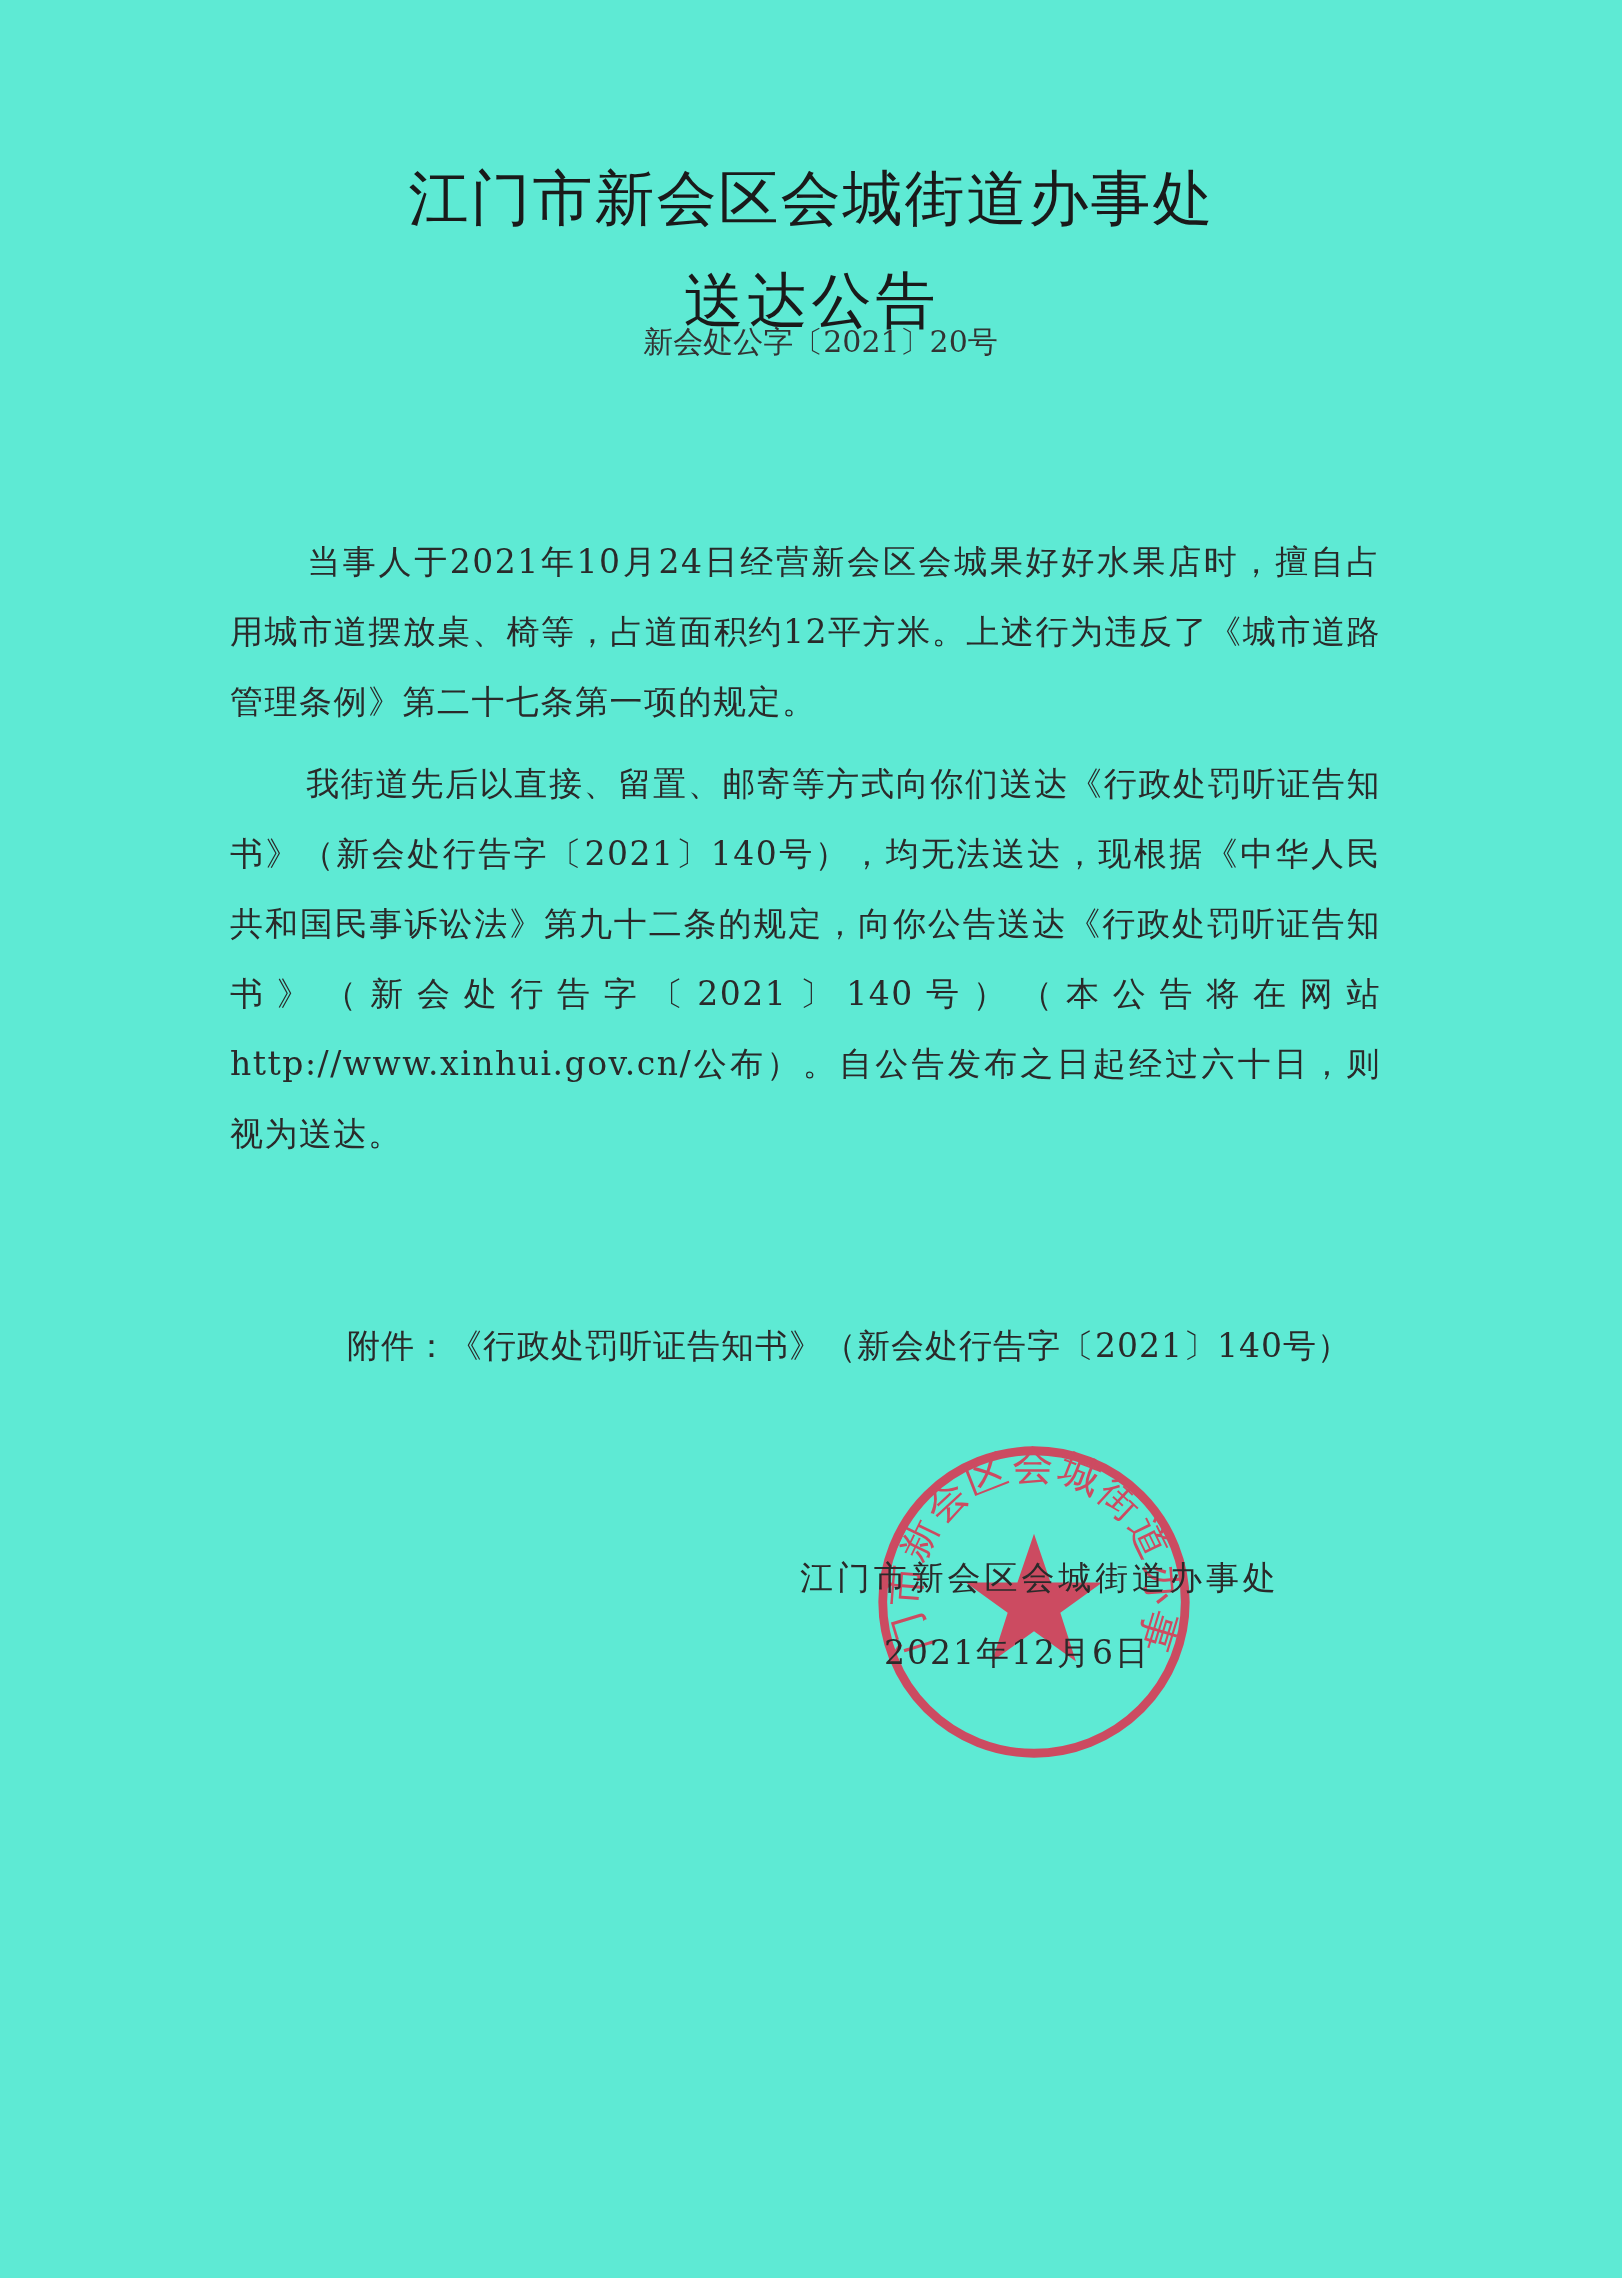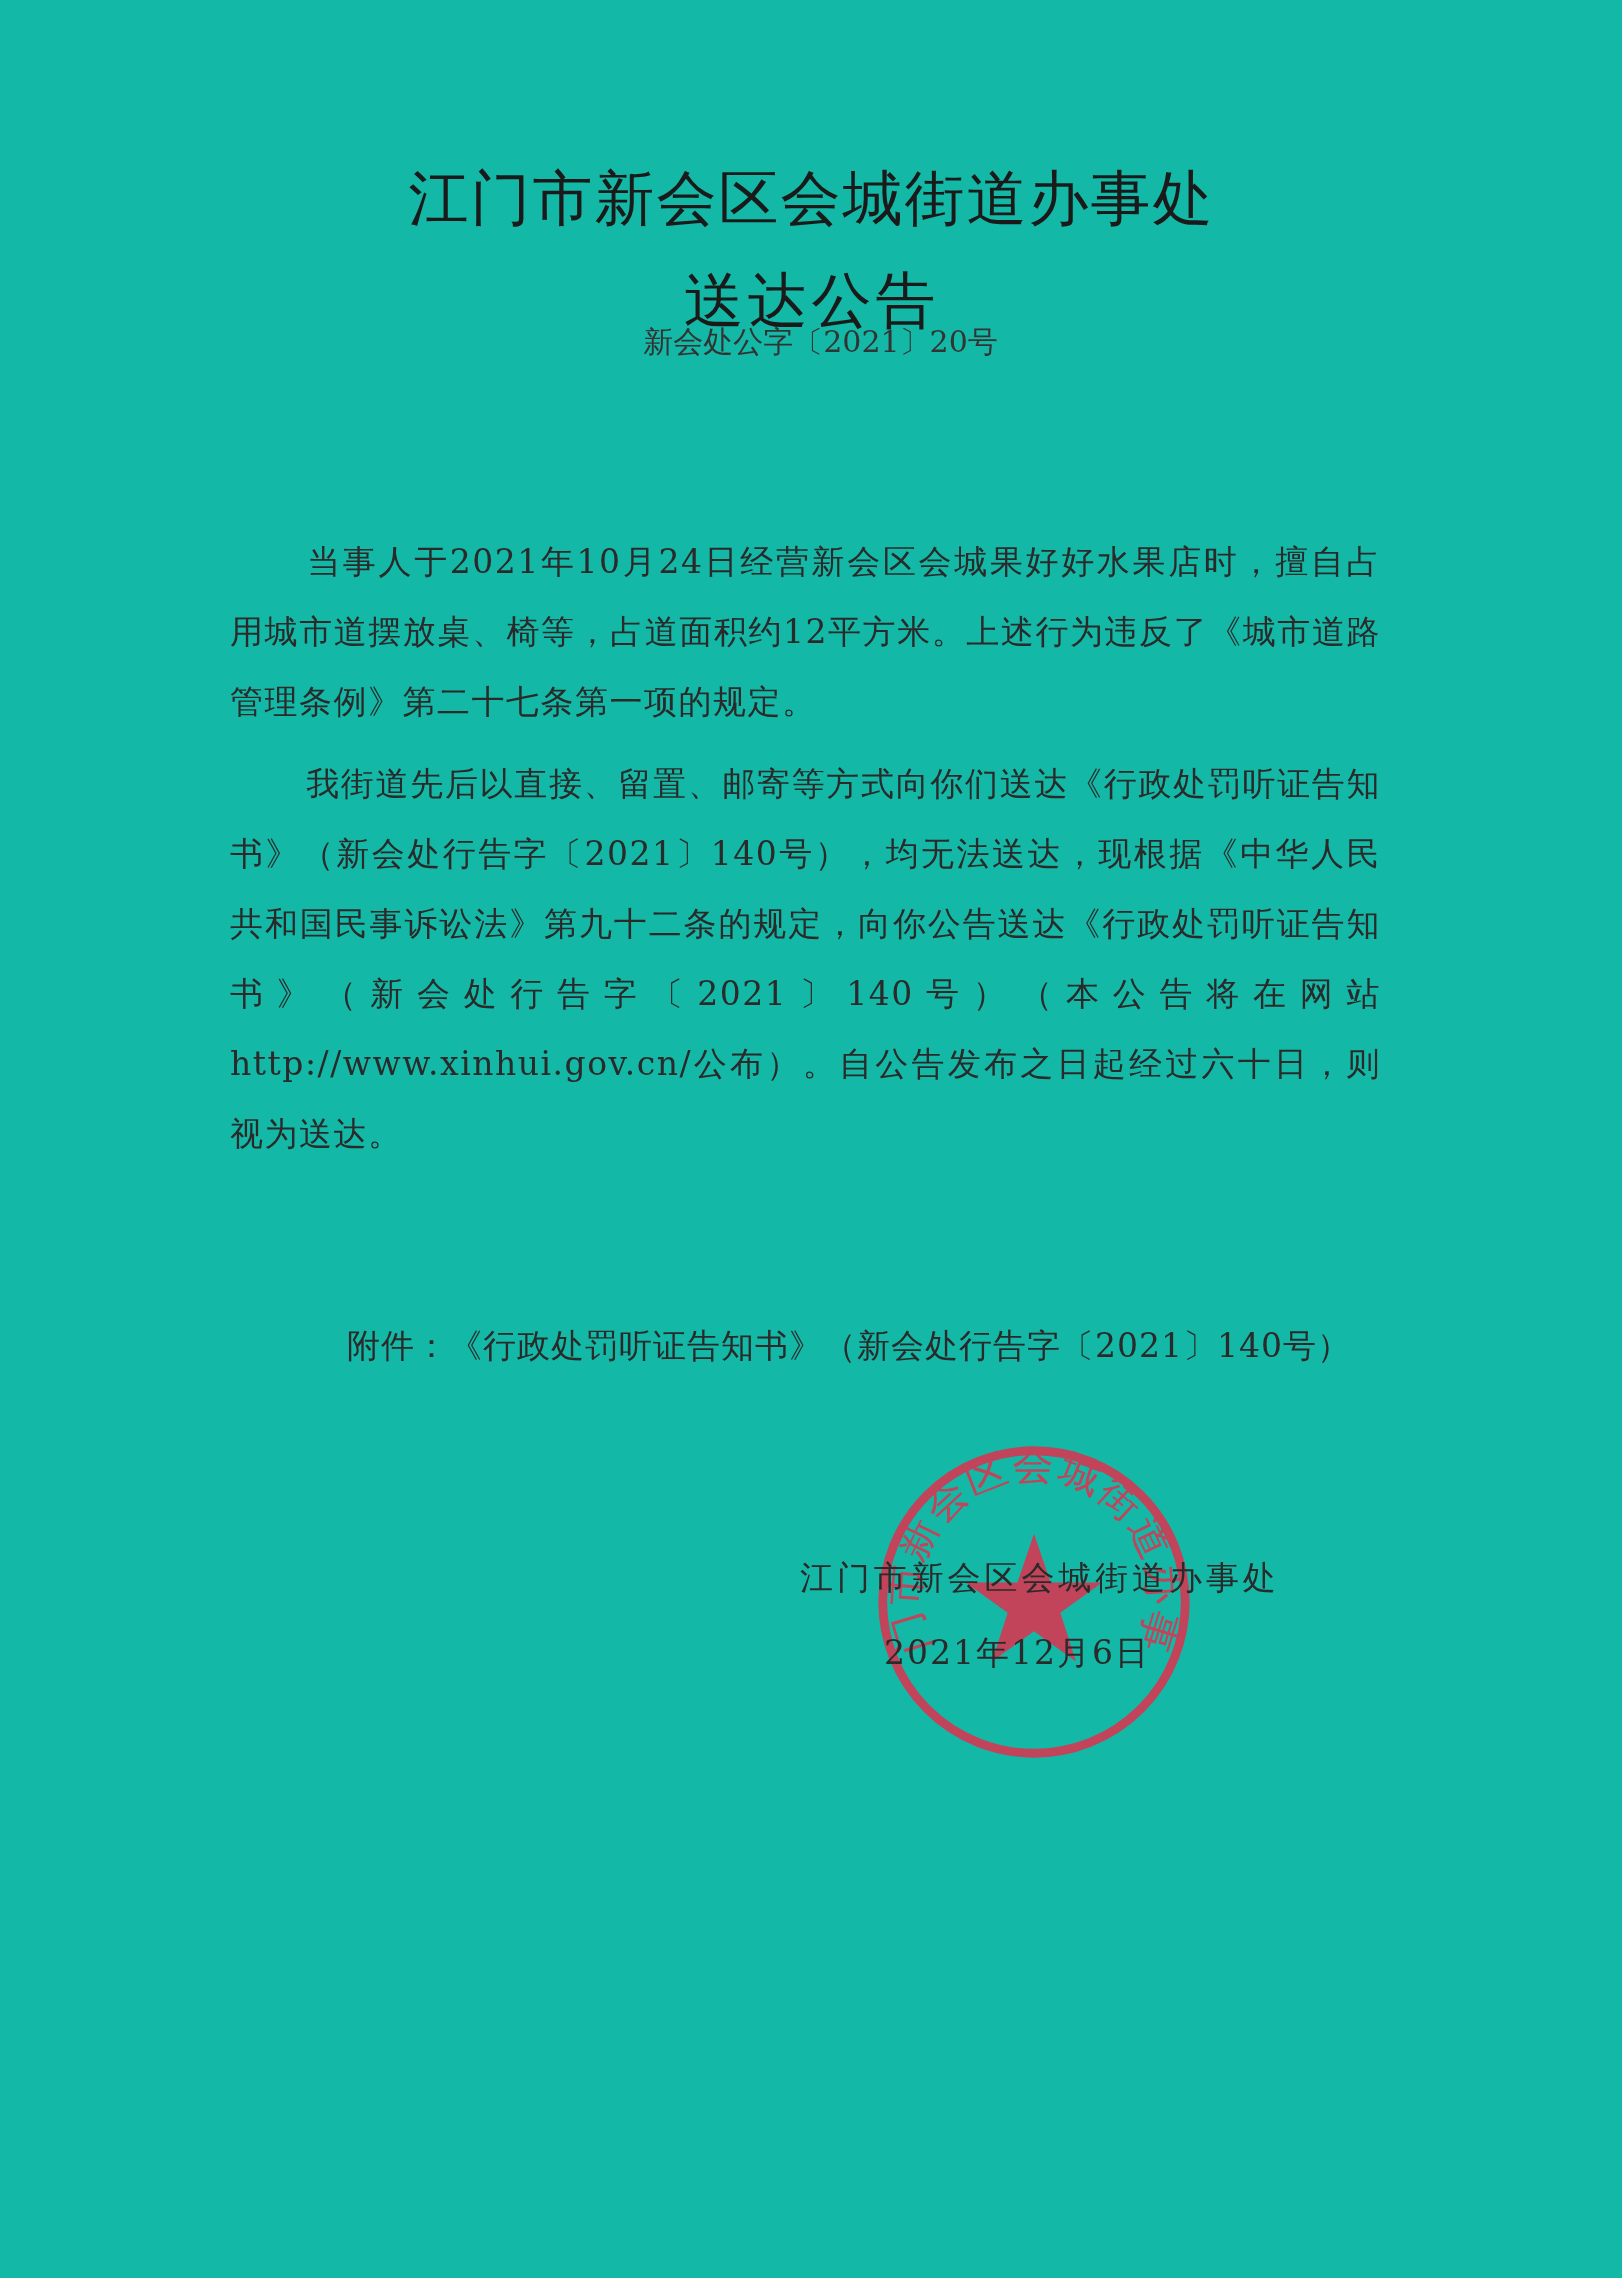--- a/index.html
+++ b/index.html
@@ -12,21 +12,21 @@
       height: 2278px;
       position: relative;
       overflow: hidden;
       font-family: "DejaVu Serif", "Liberation Serif", serif;
       color: #222222;
     }
     .page {
       position: absolute;
       left: 0; top: 0;
       width: 1623px; height: 2278px;
-      background: #14b8a6;
+      background: #5eead4;
     }
     .title-main {
       position: absolute;
       left: 0; width: 1623px;
       top: 164px;
       text-align: center;
       font-family: "DejaVu Sans", "Liberation Sans", sans-serif;
       font-size: 60px;
       letter-spacing: 2px;
       color: #1a1a1a;

